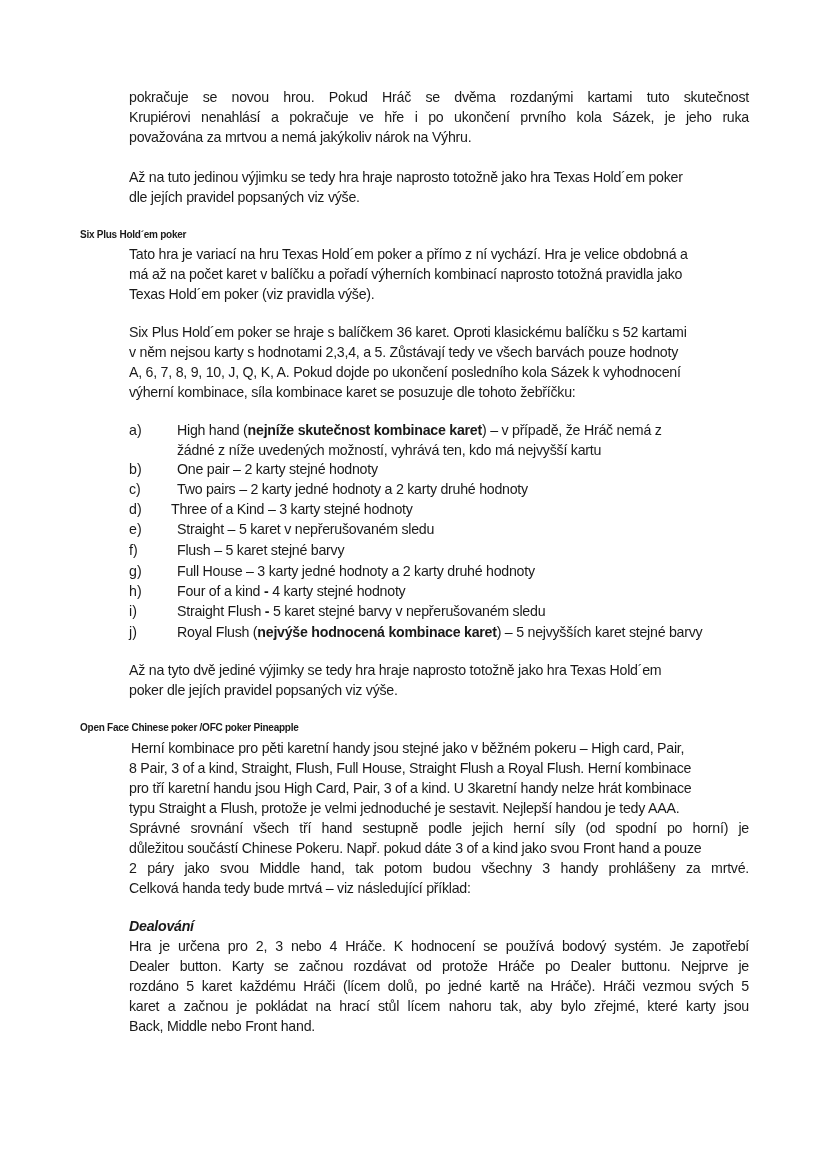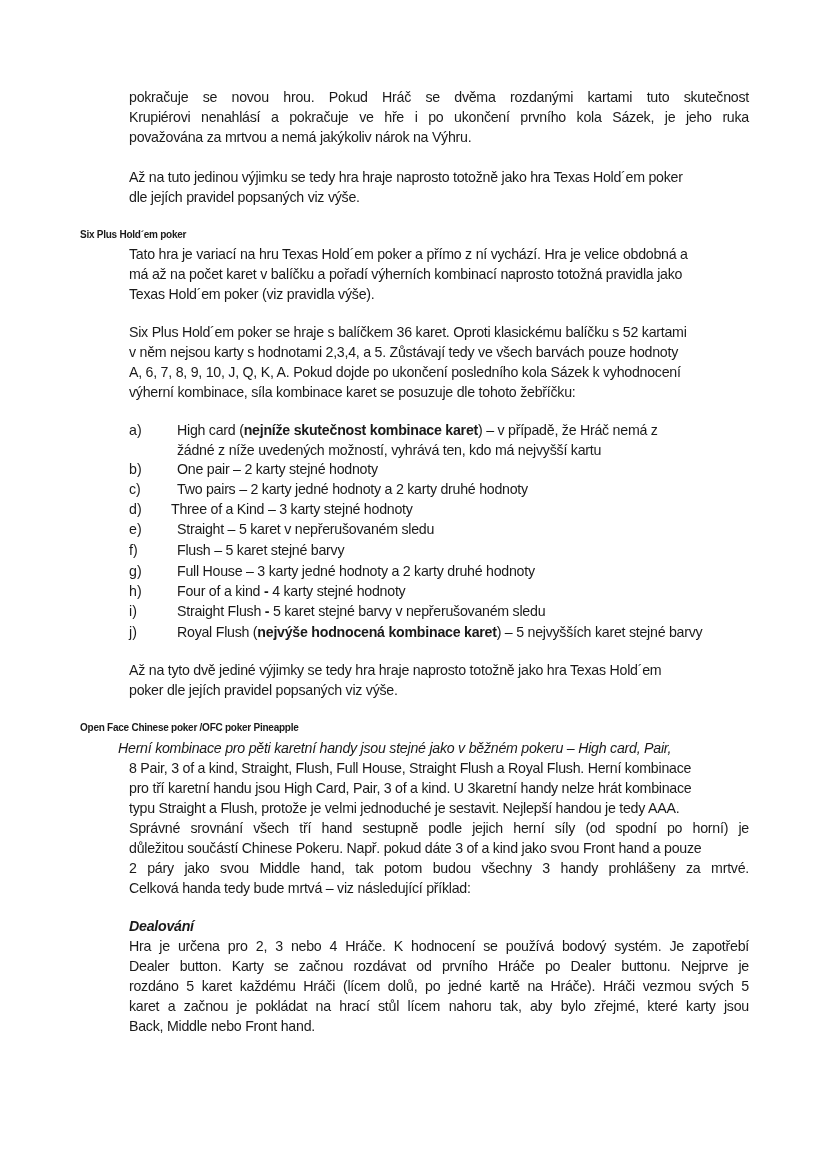--- a/index.html
+++ b/index.html
@@ -38,21 +38,21 @@
   <div class="line" style="left:129px; top:284px;">Texas Hold´em poker (viz pravidla výše).</div>
 
   <div class="line" style="left:129px; top:322px;">Six Plus Hold´em poker se hraje s balíčkem 36 karet. Oproti klasickému balíčku s 52 kartami</div>
   <div class="line" style="left:129px; top:342px;">v něm nejsou karty s hodnotami 2,3,4, a 5. Zůstávají tedy ve všech barvách pouze hodnoty</div>
   <div class="line" style="left:129px; top:362px;">A, 6, 7, 8, 9, 10, J, Q, K, A. Pokud dojde po ukončení posledního kola Sázek k vyhodnocení</div>
   <div class="line" style="left:129px; top:382px;">výherní kombinace, síla kombinace karet se posuzuje dle tohoto žebříčku:</div>
 
   <div>
 
     <div class="marker" style="left:129px; top:420px;">a)</div>
-    <div class="line" style="left:177px; top:420px;"><span>High card (</span><b>nejníže skutečnost kombinace karet</b><span>) – v případě, že Hráč nemá z</span></div>
+    <div class="line" style="left:177px; top:420px;"><span>High hand (</span><b>nejníže skutečnost kombinace karet</b><span>) – v případě, že Hráč nemá z</span></div>
     <div class="line" style="left:177px; top:440px;">žádné z níže uvedených možností, vyhrává ten, kdo má nejvyšší kartu</div>
 
     <div class="marker" style="left:129px; top:459px;">b)</div>
     <div class="line" style="left:177px; top:459px;">One pair – 2 karty stejné hodnoty</div>
 
     <div class="marker" style="left:129px; top:479px;">c)</div>
     <div class="line" style="left:177px; top:479px;">Two pairs – 2 karty jedné hodnoty a 2 karty druhé hodnoty</div>
 
     <div class="marker" style="left:129px; top:499px;">d)</div>
     <div class="line" style="left:171px; top:499px;text-align:center;">Three of a Kind – 3 karty stejné hodnoty</div>
@@ -74,29 +74,29 @@
 
     <div class="marker" style="left:129px; top:622px;">j)</div>
     <div class="line" style="left:177px; top:622px;"><span>Royal Flush (</span><b>nejvýše hodnocená kombinace karet</b><span>) – 5 nejvyšších karet stejné barvy</span></div>
   </div>
 
   <div class="line" style="left:129px; top:680px;">poker dle jejích pravidel popsaných viz výše.</div>
   <div class="line" style="left:129px; top:660px;">Až na tyto dvě jediné výjimky se tedy hra hraje naprosto totožně jako hra Texas Hold´em</div>
 
   <div class="line heading" style="left:80px; top:718px;">Open Face Chinese poker /OFC poker Pineapple</div>
 
-  <div class="line" style="left:118px; top:738px;font-style:italic;">Herní kombinace pro pěti karetní handy jsou stejné jako v běžném pokeru – High card, Pair,</div>
+  <div class="line" style="left:131px; top:738px;">Herní kombinace pro pěti karetní handy jsou stejné jako v běžném pokeru – High card, Pair,</div>
   <div class="line" style="left:129px; top:758px;">8 Pair, 3 of a kind, Straight, Flush, Full House, Straight Flush a Royal Flush. Herní kombinace</div>
   <div class="line" style="left:129px; top:778px;">pro tří karetní handu jsou High Card, Pair, 3 of a kind. U 3karetní handy nelze hrát kombinace</div>
   <div class="line" style="left:129px; top:798px;">typu Straight a Flush, protože je velmi jednoduché je sestavit. Nejlepší handou je tedy AAA.</div>
   <div class="line just" style="left:129px; top:818px; width:620px;">Správné srovnání všech tří hand sestupně podle jejich herní síly (od spodní po horní) je</div>
   <div class="line" style="left:129px; top:838px;">důležitou součástí Chinese Pokeru. Např. pokud dáte 3 of a kind jako svou Front hand a pouze</div>
   <div class="line just" style="left:129px; top:858px; width:620px;">2 páry jako svou Middle hand, tak potom budou všechny 3 handy prohlášeny za mrtvé.</div>
   <div class="line" style="left:129px; top:878px;">Celková handa tedy bude mrtvá – viz následující příklad:</div>
 
   <div class="line sub" style="left:129px; top:916px;">Dealování</div>
   <div class="line just" style="left:129px; top:936px; width:620px;">Hra je určena pro 2, 3 nebo 4 Hráče. K hodnocení se používá bodový systém. Je zapotřebí</div>
-  <div class="line just" style="left:129px; top:956px; width:620px;">Dealer button. Karty se začnou rozdávat od prvního Hráče po Dealer buttonu. Nejprve je</div>
+  <div class="line just" style="left:129px; top:956px; width:620px;">Dealer button. Karty se začnou rozdávat od protože Hráče po Dealer buttonu. Nejprve je</div>
   <div class="line just" style="left:129px; top:976px; width:620px;">rozdáno 5 karet každému Hráči (lícem dolů, po jedné kartě na Hráče). Hráči vezmou svých 5</div>
   <div class="line just" style="left:129px; top:996px; width:620px;">karet a začnou je pokládat na hrací stůl lícem nahoru tak, aby bylo zřejmé, které karty jsou</div>
   <div class="line" style="left:129px; top:1016px;">Back, Middle nebo Front hand.</div>
 
 </div>
 
 </body></html>

